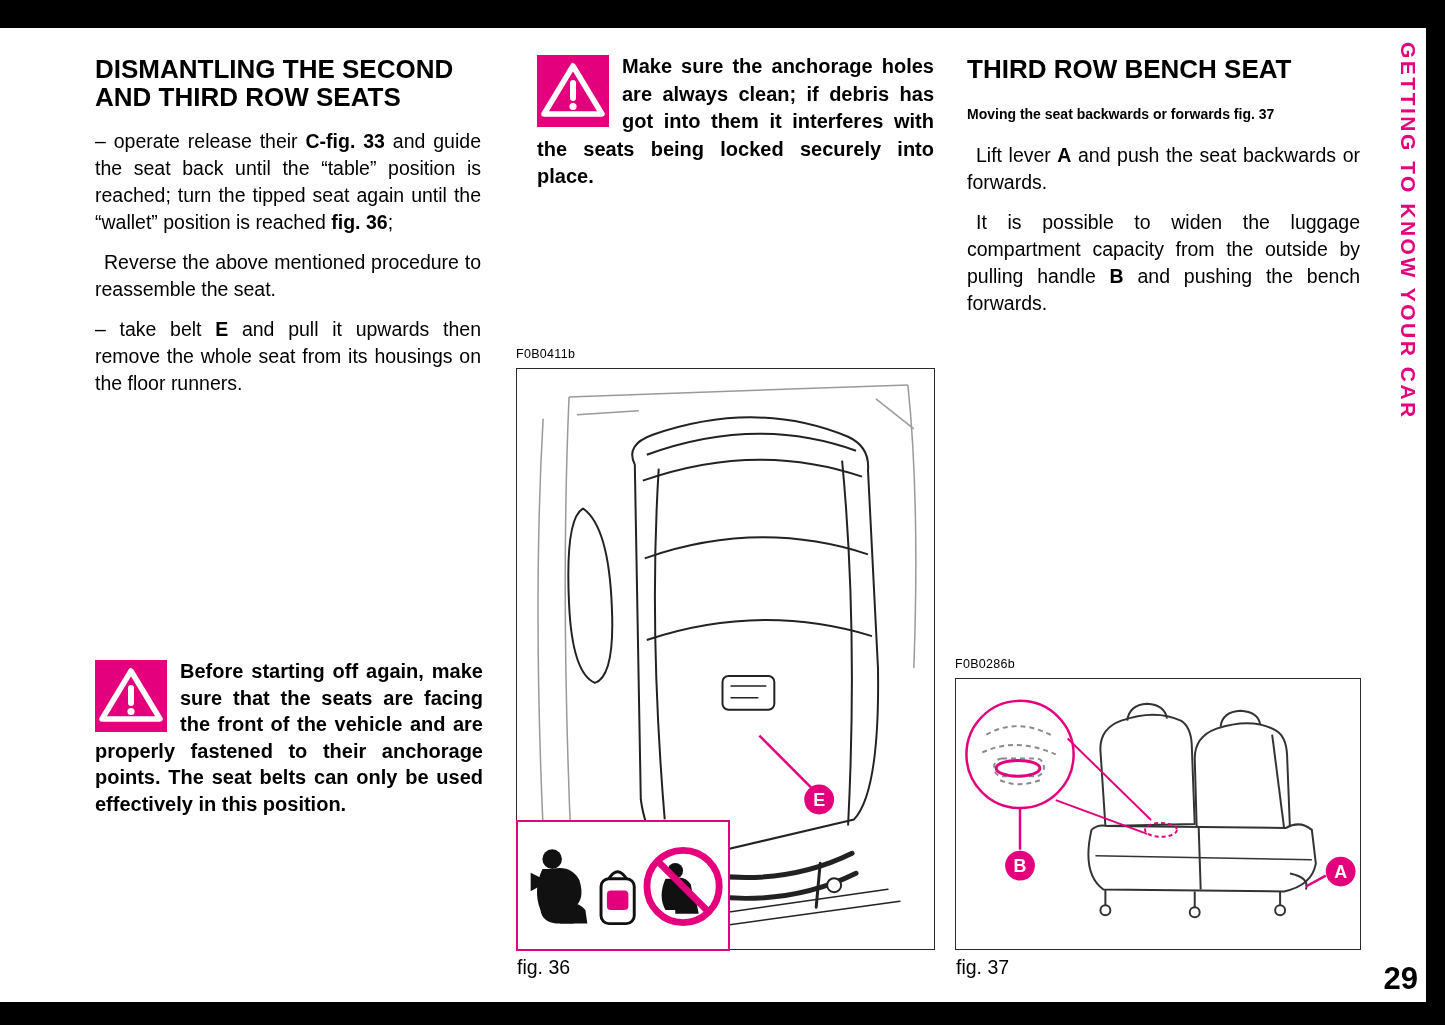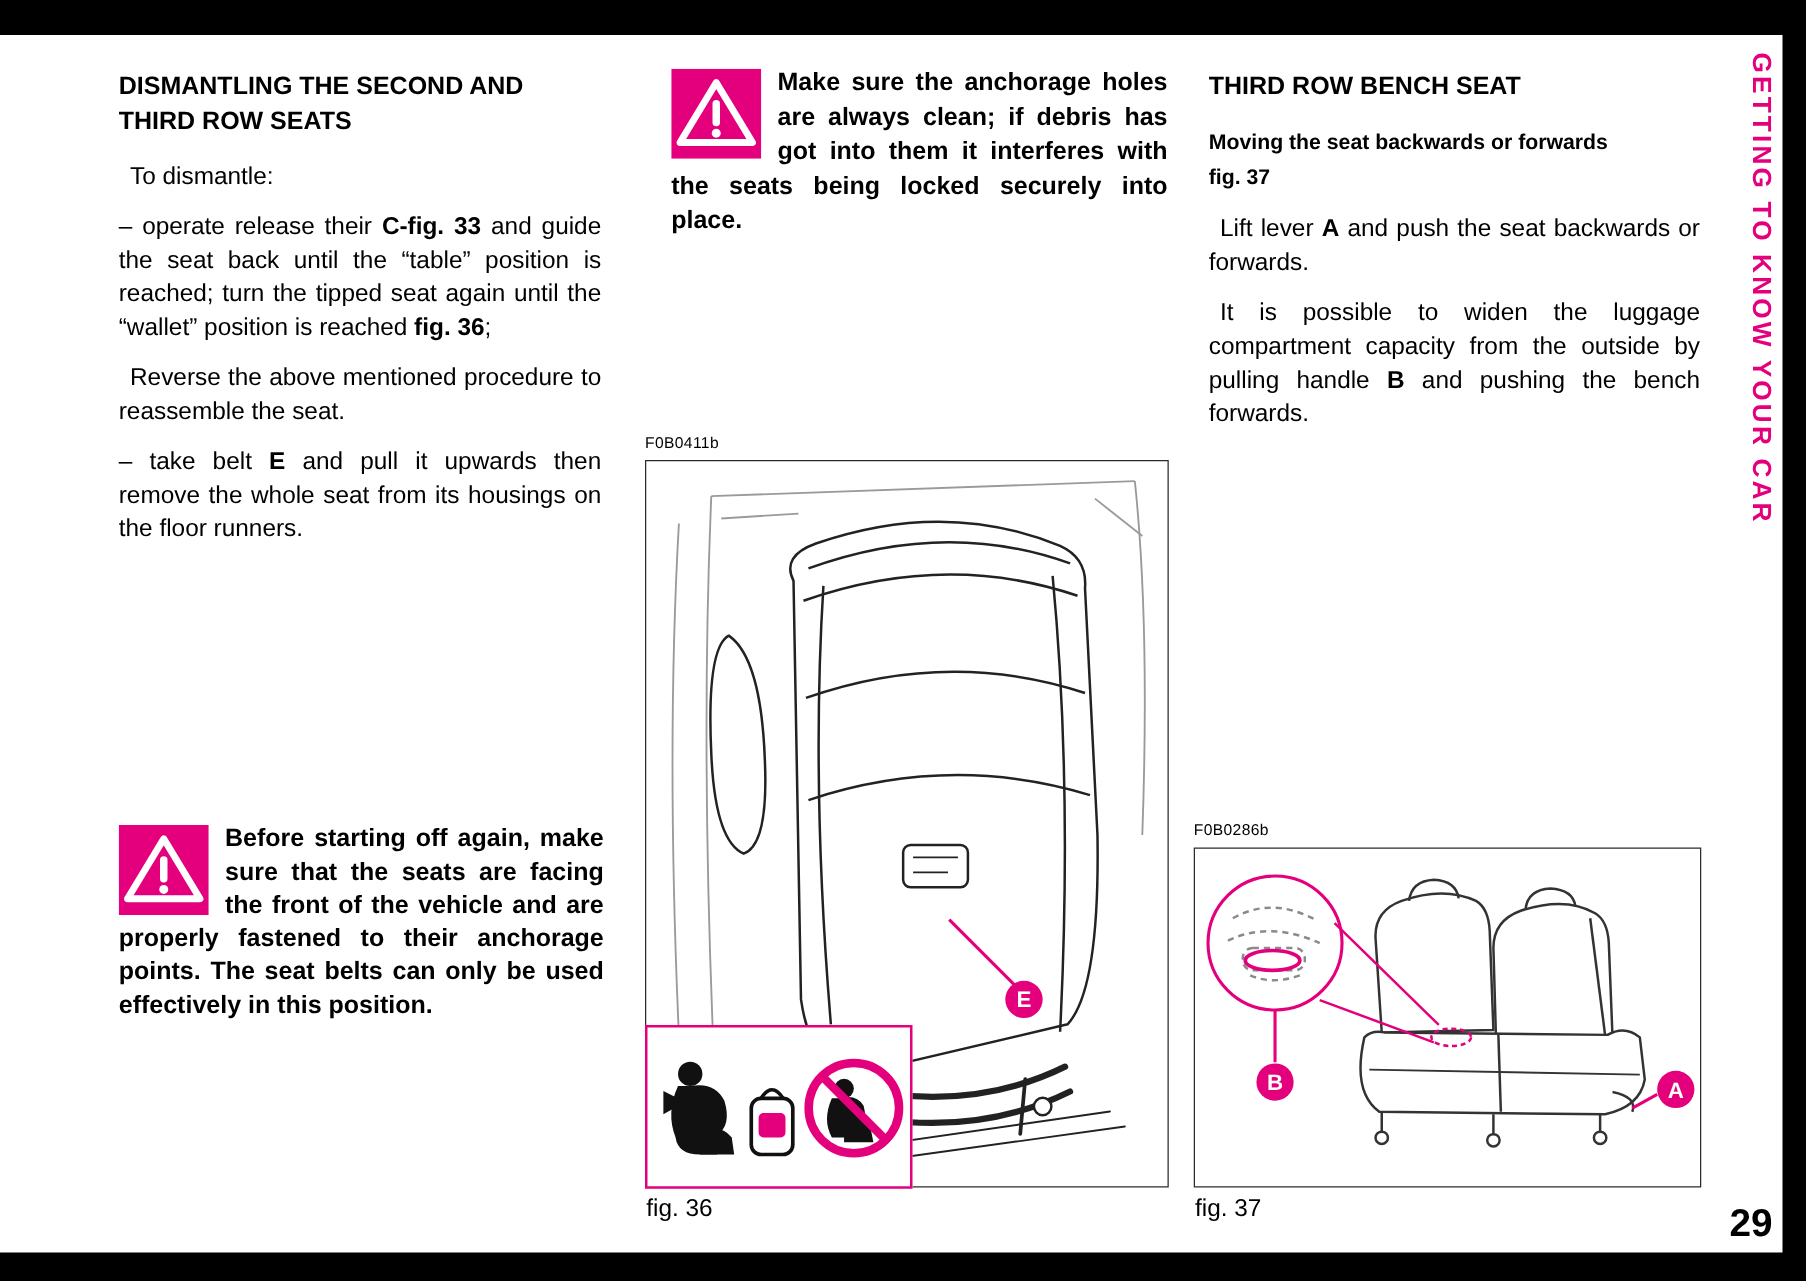--- a/index.html
+++ b/index.html
@@ -15,23 +15,23 @@
 
   .side-tab{ position:absolute; top:42px; right:25px; writing-mode:vertical-rl;
              font-weight:bold; font-size:21px; letter-spacing:2.5px; color:var(--magenta); white-space:nowrap; }
   .page-number{ position:absolute; right:27px; bottom:28px; font-size:31px; font-weight:bold;text-align:center; }
 
   
   .col{ position:absolute; }
   .col1{ left:95px; top:55px; width:386px; }
   .col3{ left:967px; top:55px; width:393px; }
 
-  h1.h{ font-size:20px; line-height:28px; font-weight:bold; margin-bottom:17px; }
+  h1.h{ font-size:26px; line-height:28px; font-weight:bold; margin-bottom:17px; }
   .col1 h1.h{ max-width:365px; }
-  h2.sub{ font-size:17px; line-height:28px; font-weight:bold; margin-bottom:14px; max-width:332px; }
+  h2.sub{ font-size:14px; line-height:28px; font-weight:bold; margin-bottom:14px; max-width:332px; }
   p.body{ font-size:19.5px; line-height:27px; text-align:justify; margin-bottom:13px; }
   p.ind{ text-indent:9px; }
 
   
   .warn{ position:absolute; font-weight:bold; font-size:20px; line-height:26.5px; text-align:justify; }
   .warn-1{ left:95px; top:658px; width:388px; }
   .warn-2{ left:516px; top:53px; width:418px; padding-left:21px; line-height:27.5px; }
   .warn .tri{ float:left; width:72px; height:72px; margin:2px 13px 5px 0; }
   .warn-2 .tri{ margin-left:0; }
 
@@ -57,21 +57,20 @@
 <div class="page">
 
   <div class="bar-top"></div>
   <div class="bar-bottom"></div>
   <div class="side-strip"></div>
   <div class="side-tab">GETTING TO KNOW YOUR CAR</div>
   <div class="page-number">29</div>
 
   <div class="col col1">
     <h1 class="h">DISMANTLING THE SECOND AND THIRD ROW SEATS</h1>
-    <p class="body ind">To dismantle:</p>
     <p class="body"><span>– operate release their </span><b>C-fig. 33</b><span> and guide the seat back until the “table” position is reached; turn the tipped seat again until the “wallet” position is reached </span><b>fig. 36</b><span>;</span></p>
     <p class="body ind">Reverse the above mentioned procedure to reassemble the seat.</p>
     <p class="body"><span>– take belt </span><b>E</b><span> and pull it upwards then remove the whole seat from its housings on the floor runners.</span></p>
   </div>
 
   <div class="warn warn-1">
     <svg class="tri" viewBox="0 0 72 72">
       <rect x="0" y="0" width="72" height="72" fill="#e4007c"></rect>
       <path d="M36,11 L65,59 L7,59 Z" fill="none" stroke="#fff" stroke-width="5.5" stroke-linejoin="round"></path>
       <path d="M36,28 L36,43" stroke="#fff" stroke-width="6" stroke-linecap="round"></path>

